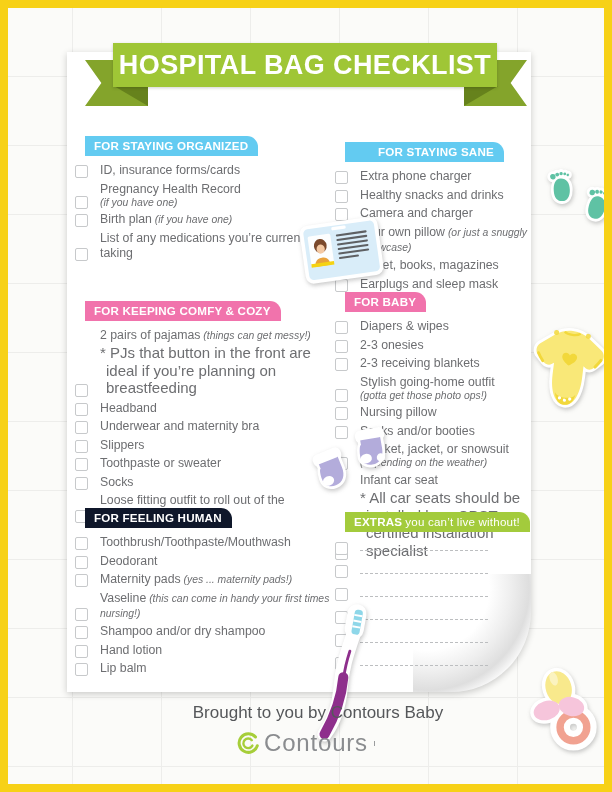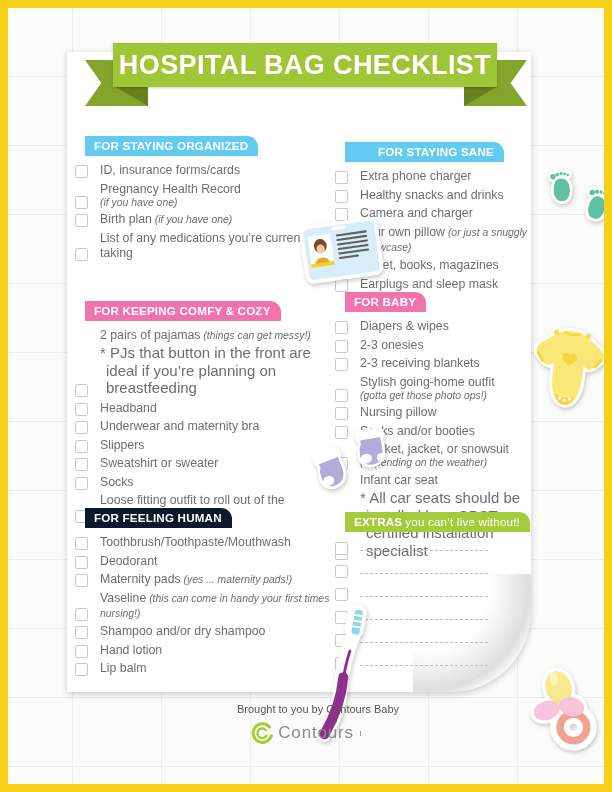--- a/index.html
+++ b/index.html
@@ -45,23 +45,23 @@
   .icon{position:absolute;z-index:4;pointer-events:none;}
   .sticker{filter:drop-shadow(1.5px 2.5px 2px rgba(60,60,60,0.28));}
   .ic-card{left:233px;top:166px;}
   .ic-feet{left:470px;top:114px;}
   .ic-socks{left:235px;top:366px;}
   .ic-onesie{left:456px;top:272px;}
   .ic-brush{left:240px;top:551px;}
   .ic-paci{left:452px;top:610px;}
   
   .footer{position:absolute;left:0;right:0;top:703px;text-align:center;z-index:2;}
-  .footer-text{font-size:11px;color:#55575A;margin-left:24px;}
+  .footer-text{font-size:17px;color:#55575A;margin-left:24px;}
   .logo{margin-top:6px;display:flex;align-items:center;justify-content:center;gap:4px;}
-  .wordmark{font-size:17px;color:#8A8C8F;letter-spacing:.8px;text-align:right;}
+  .wordmark{font-size:24px;color:#8A8C8F;letter-spacing:.8px;text-align:right;}
   .tm{display:inline-block;width:1px;height:5px;border-left:1px solid #9a9c9e;margin:1px 0 0 2px;vertical-align:top;}
 </style>
 </head>
 <body>
 
 <div class="canvas">
   <div class="frame" style="border-color: rgb(247, 209, 23);"></div>
 
   <div class="sheet">
     <div class="corner-shade"></div>
@@ -130,21 +130,21 @@
           <div class="row">
             <span class="checkbox"></span>
             <div class="itxt">Underwear and maternity bra</div>
           </div>
           <div class="row">
             <span class="checkbox"></span>
             <div class="itxt">Slippers</div>
           </div>
           <div class="row">
             <span class="checkbox"></span>
-            <div class="itxt">Sweatshirt or sweater</div>
+            <div class="itxt">Toothpaste or sweater</div>
           </div>
           <div class="row">
             <span class="checkbox"></span>
             <div class="itxt">Socks</div>
           </div>
           <div class="row">
             <span class="checkbox"></span>
             <div class="itxt">Loose fitting outfit to roll out of the hospital</div>
           </div>
         </div>

